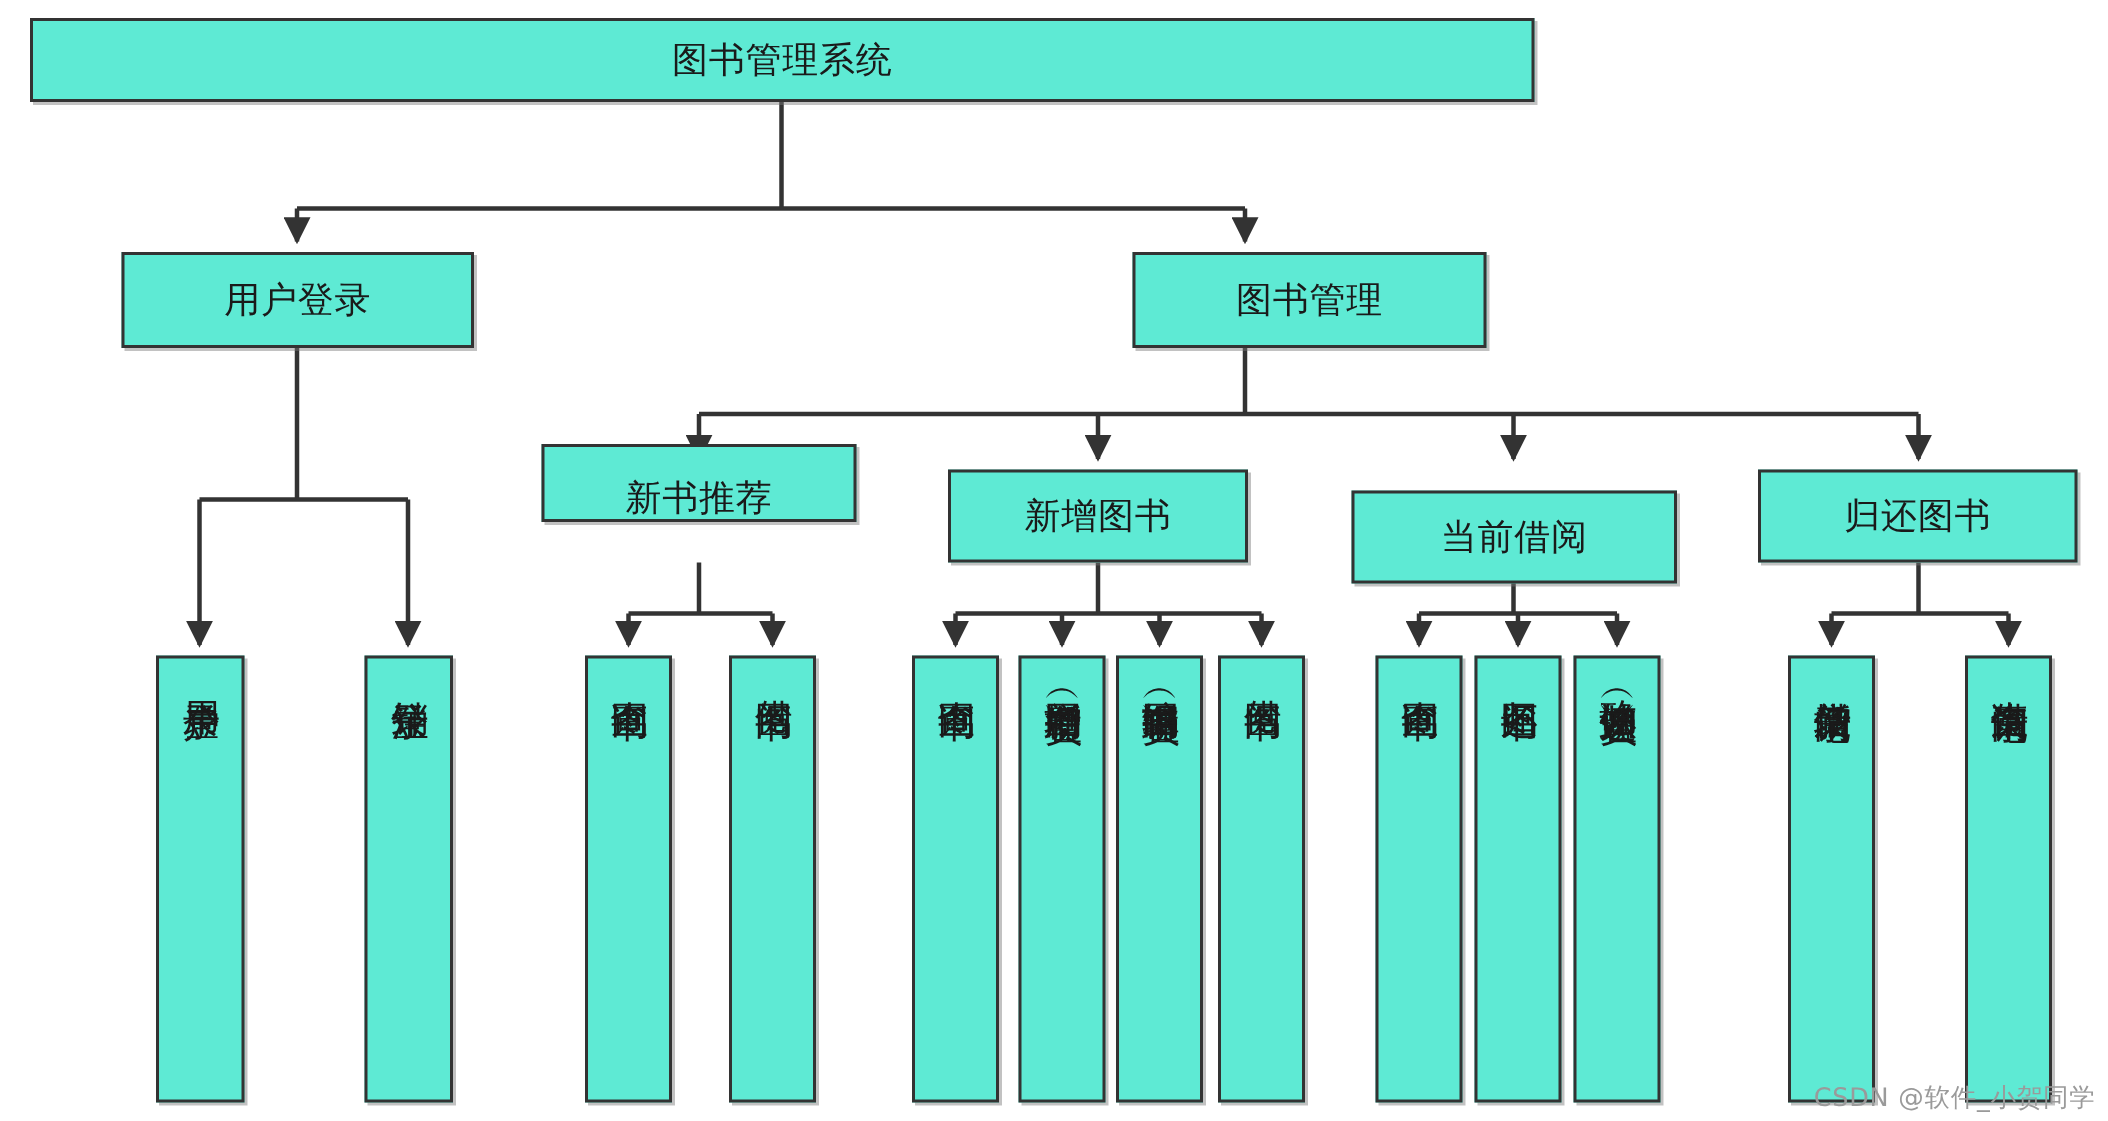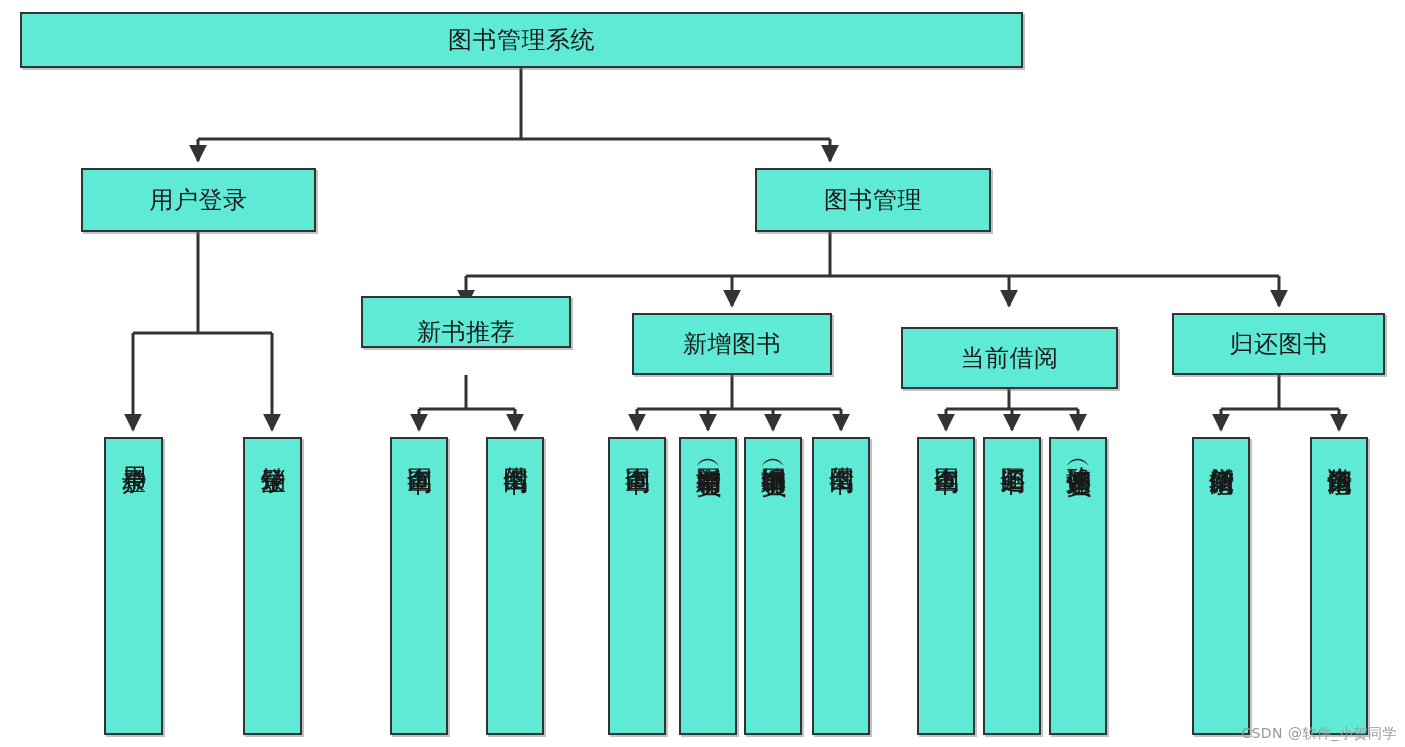--- a/index.html
+++ b/index.html
@@ -55,21 +55,21 @@
     writing-mode: vertical-rl;
     text-orientation: upright;
     font-size: 25px;
     line-height: 1.06;
     letter-spacing: 1px;
   }
   #watermark {
     position: absolute;
     right: 8px;
     bottom: 4px;
-    font-size: 14px;
+    font-size: 17px;
     color: #9a9a9a;
     letter-spacing: 0.5px;
     white-space: nowrap;
     font-family: "DejaVu Sans", "Liberation Sans", sans-serif;
     margin-top: 28px;
   }
 </style>
 </head>
 <body>
 

